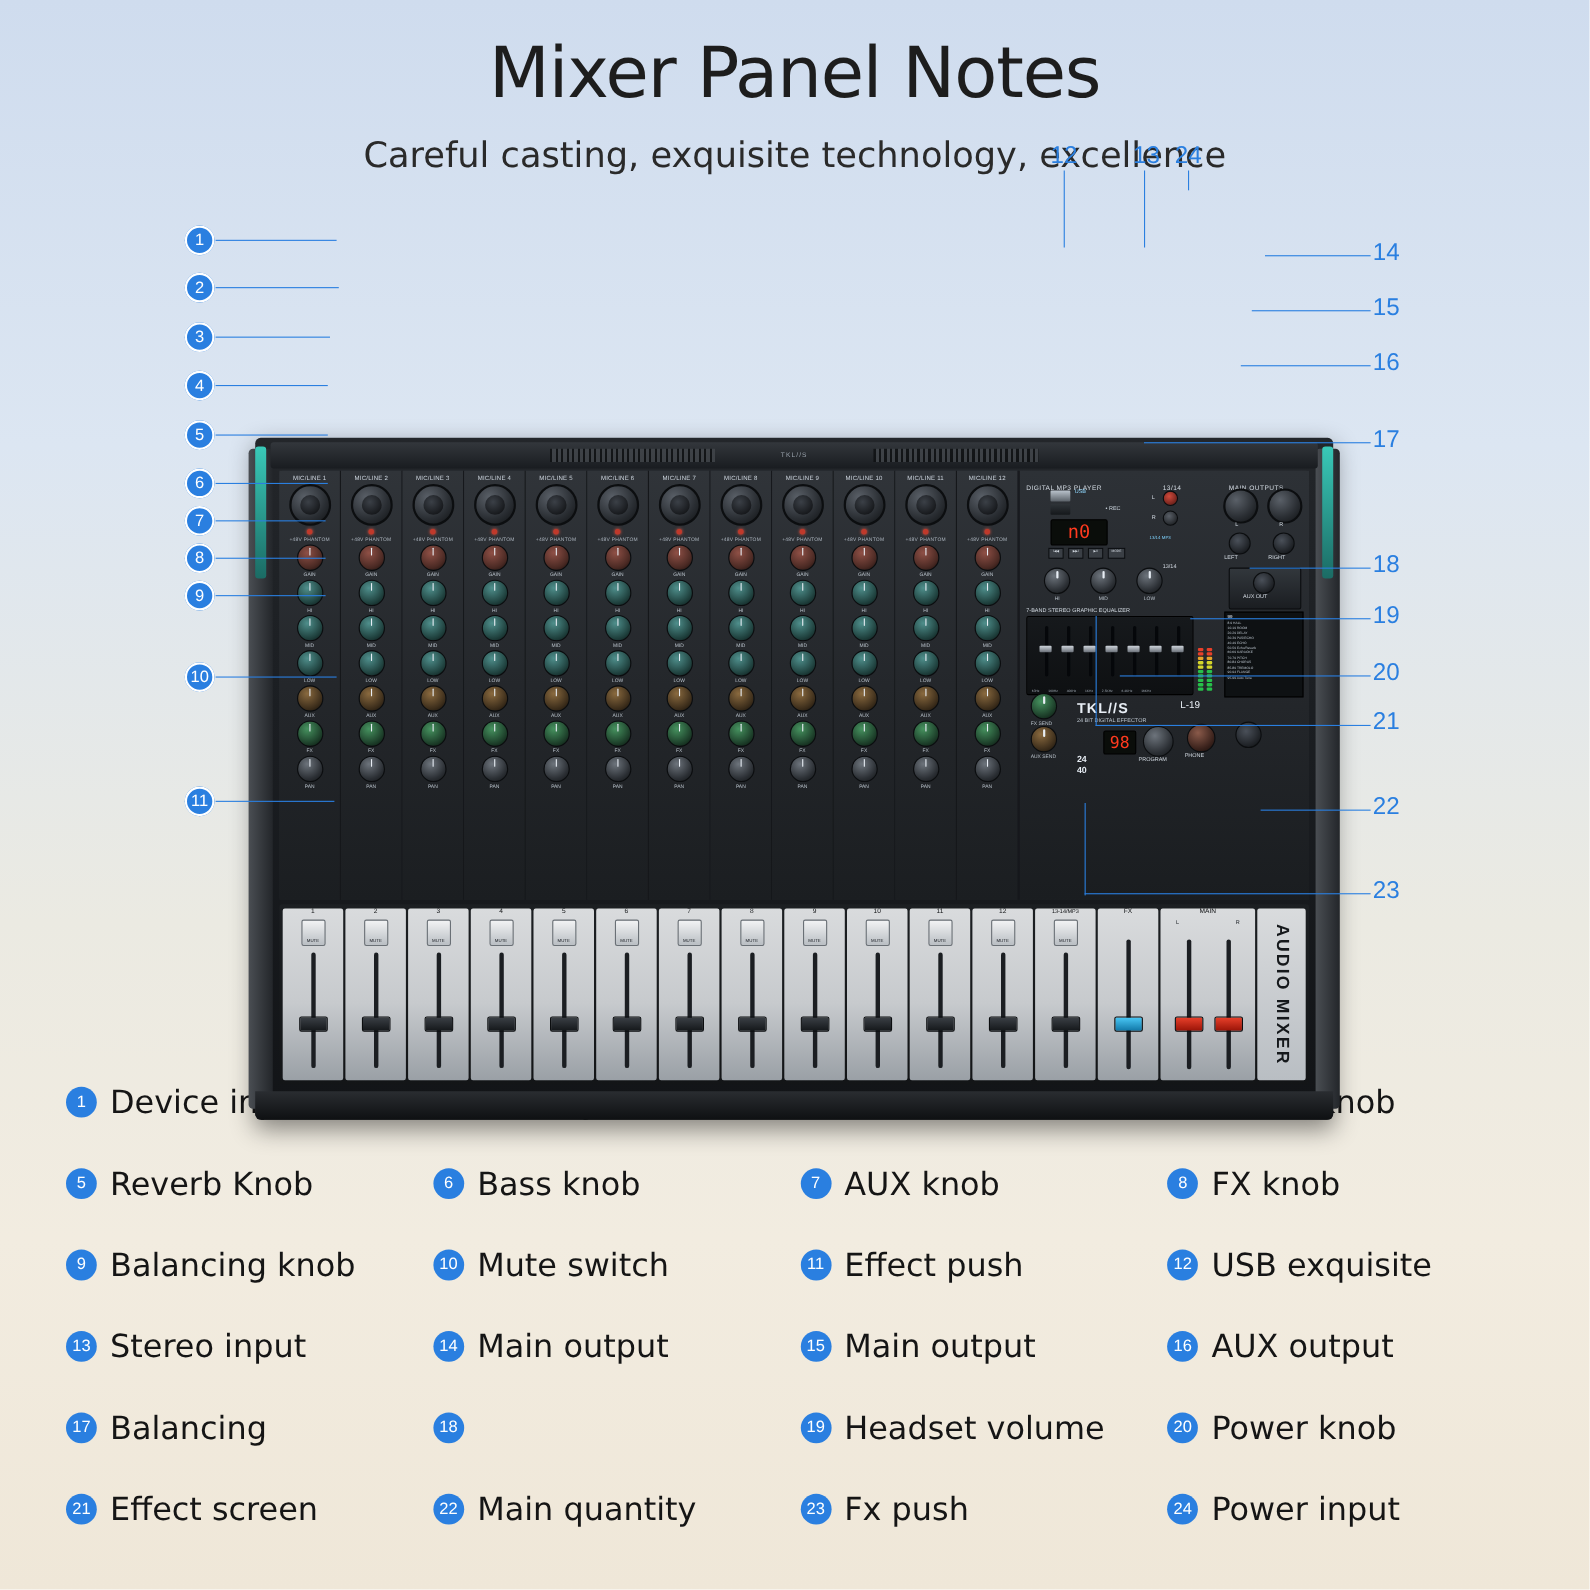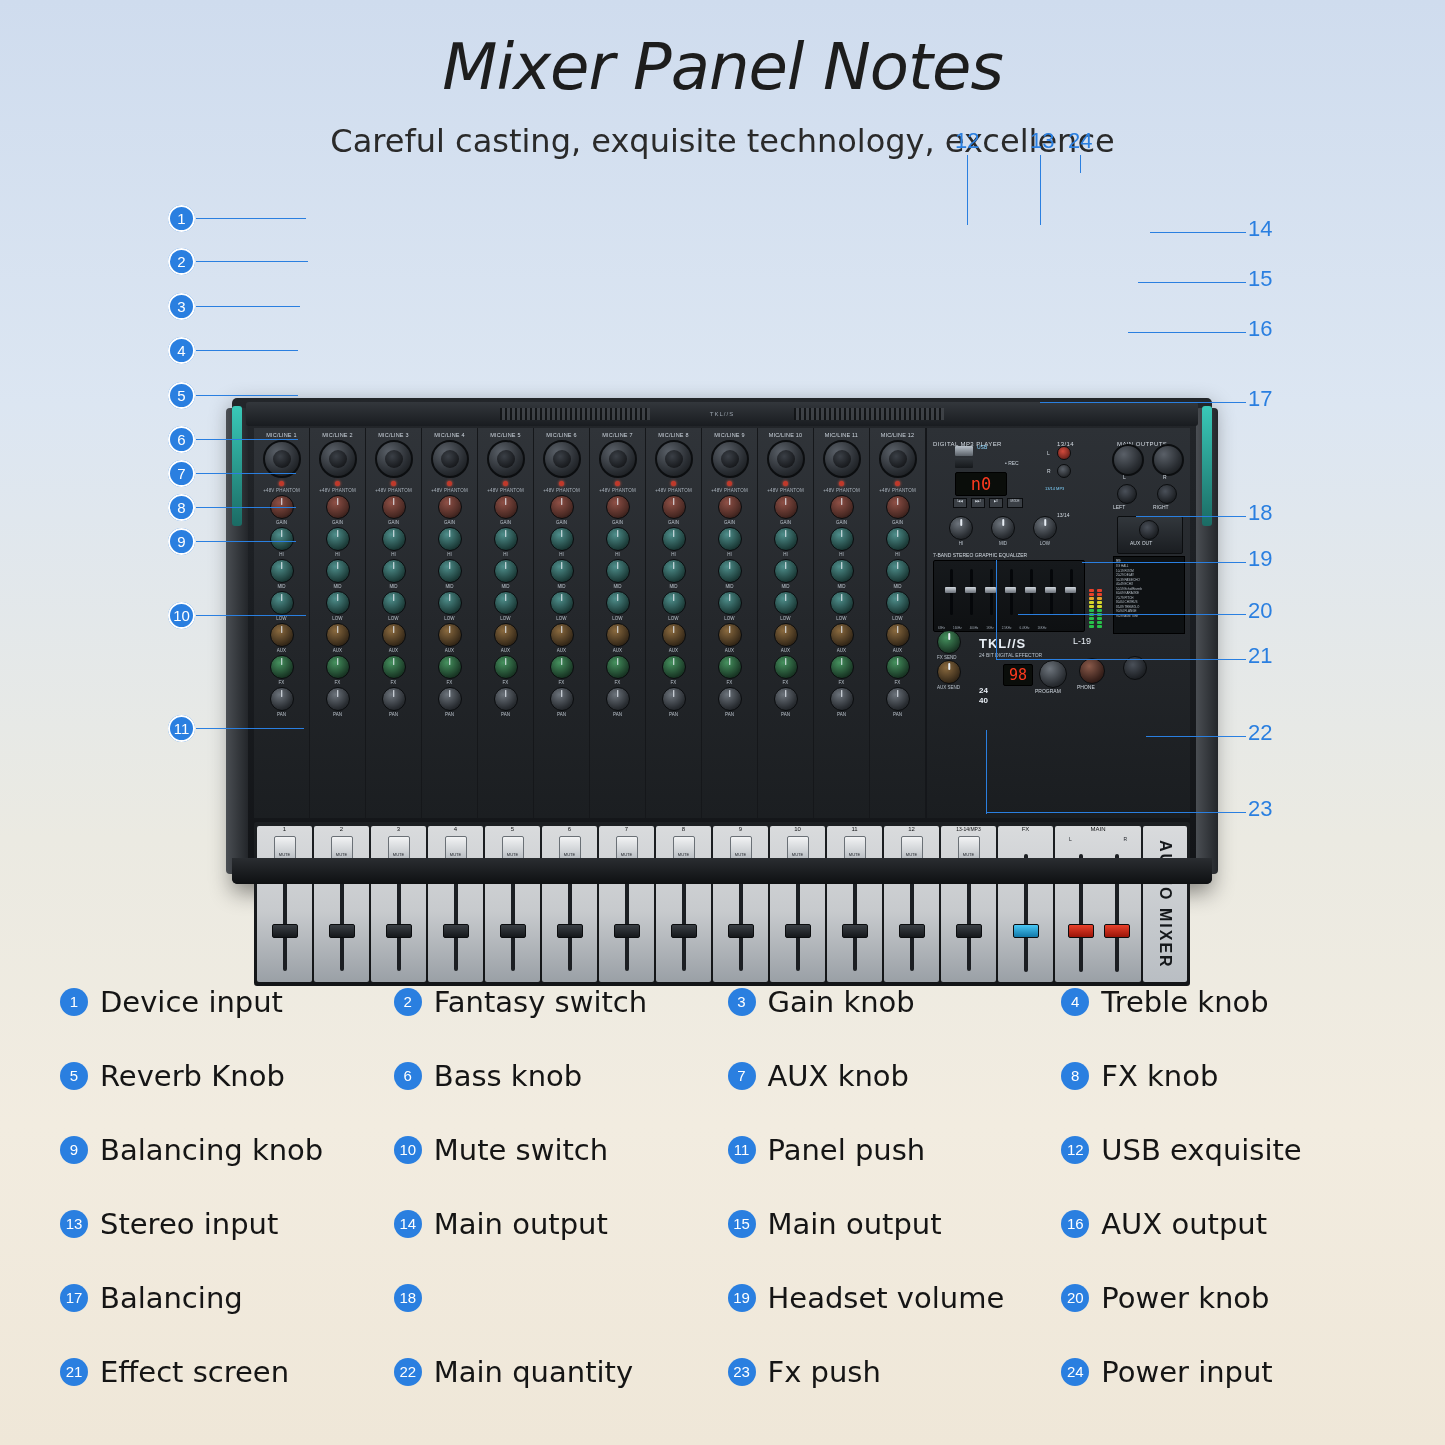--- a/index.html
+++ b/index.html
@@ -7,21 +7,20 @@
     width:1445px;height:1445px;
     font-family:"Liberation Sans", sans-serif;
     background:linear-gradient(180deg,#cfdcee 0%,#dce6f2 28%,#ebeae2 58%,#f2ece0 78%,#efe7d8 100%);
     overflow:hidden;
     position:relative;
   }
   .header{text-align:center;padding-top:30px;}
   .title{
     font-size:64px;font-weight:400;color:#1d1d1d;letter-spacing:-1px;
     font-family:"DejaVu Sans", sans-serif;
-    font-style:italic;
   }
   .subtitle{
     font-size:32px;color:#2a2a2a;margin-top:18px;font-weight:400;
     font-family:"DejaVu Sans", sans-serif;
   }
 
   
   .diagram{position:relative;width:1445px;height:700px;}
 
   .badge{
@@ -36,21 +35,21 @@
   .badge.plain{
     background:transparent;color:#2a7fe0;box-shadow:none;
     font-size:22px;width:auto;height:auto;line-height:1;
   }
   .lead{position:absolute;background:#2a7fe0;z-index:4;}
   .lead.h{height:1px;}
   .lead.v{width:1px;}
 
   
   .mixer{
-    position:absolute;left:232px;top:238px;width:980px;height:486px;
+    position:absolute;left:232px;top:238px;width:980px;height:620px;
     z-index:2;
   }
   .case{
     position:absolute;inset:0;
     background:linear-gradient(180deg,#23262a 0%,#1b1e22 40%,#121417 100%);
     border-radius:5px;
     box-shadow:0 8px 22px rgba(0,0,0,.45);
   }
   .teal-left{position:absolute;left:0;top:8px;width:10px;height:120px;background:linear-gradient(180deg,#39c9b8,#1b6b64);border-radius:3px;}
   .teal-right{position:absolute;right:0;top:8px;width:10px;height:120px;background:linear-gradient(180deg,#39c9b8,#1b6b64);border-radius:3px;}
@@ -876,21 +875,21 @@
   <div class="li">
       <div class="n">9</div>
       <div class="t">Balancing knob</div>
     </div>
   <div class="li">
       <div class="n">10</div>
       <div class="t">Mute switch</div>
     </div>
   <div class="li">
       <div class="n">11</div>
-      <div class="t">Panel push</div>
+      <div class="t">Effect push</div>
     </div>
   <div class="li">
       <div class="n">12</div>
       <div class="t">USB exquisite</div>
     </div>
 
   <div class="li">
       <div class="n">13</div>
       <div class="t">Stereo input</div>
     </div>

